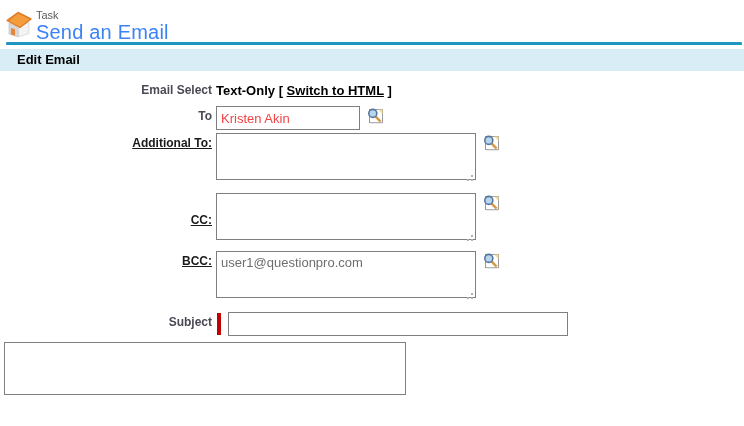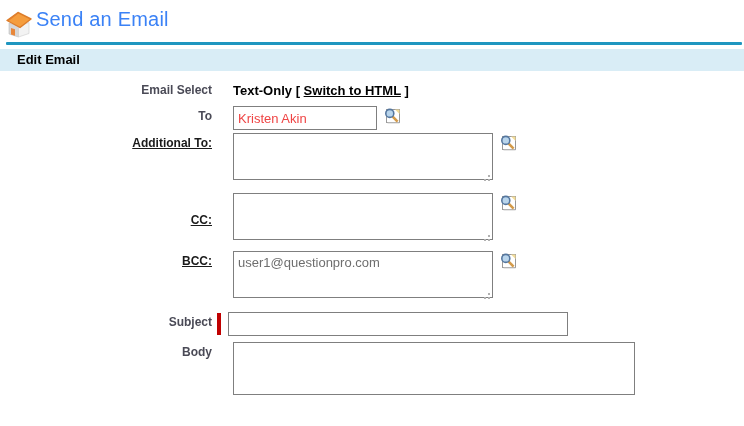--- a/index.html
+++ b/index.html
@@ -28,21 +28,21 @@
   
   .section-band { margin-top:4px; height:22px; background:#d9edf6;
                   font-size:13px; font-weight:bold; color:#000; line-height:22px; padding-left:17px; }
 
   
   .form { padding-top:9px; }
   .form-row { display:flex; align-items:flex-start; }
   .form-label { width:212px; text-align:right; font-size:12px; font-weight:bold;
                 color:#4a4a56; padding-top:4px; line-height:13px; }
   .form-label.linklike { color:#1a1a1a; text-decoration:underline; cursor:pointer; }
-  .form-field { margin-left:21px; display:flex; align-items:flex-start; gap:6px; position:relative; }
+  .form-field { margin-left:4px; display:flex; align-items:flex-start; gap:6px; position:relative; }
 
   .fmt-value { font-size:13px; font-weight:bold; color:#000; padding-top:3px; }
   .fmt-value .switch-link { text-decoration:underline; cursor:pointer; color:#000; }
 
   input.text, textarea.text {
       font-family:"Liberation Sans", sans-serif; font-size:13px; color:#ef4444;
       border:1px solid #7f7f7f; background:#fff; padding:2px 4px; outline:none; }
   textarea.text { resize:none; overflow:hidden; color:#6e6e6e; line-height:16px; padding-top:3px; }
 
   .to-input   { width:144px; height:24px; }
@@ -74,20 +74,21 @@
     <span class="icon-wrap">
       <svg width="28" height="28" viewBox="0 0 28 28">
         <polygon points="4,13 4,24 13.5,27 13.5,16" fill="#d7d7d7" stroke="#bdbdbd" stroke-width="0.6"></polygon>
         <polygon points="13.5,16 13.5,27 24,23.5 24,12.5" fill="#f3f3f3" stroke="#cccccc" stroke-width="0.6"></polygon>
         <polygon points="6,18 6,24.5 10,25.8 10,19.2" fill="#e8873a"></polygon>
         <polygon points="2,10.5 13,2.5 26,9 15,17.5" fill="#f59d3d" stroke="#dd7d2b" stroke-width="1.4" stroke-linejoin="round"></polygon>
         <polygon points="2,10.5 13,2.5 14,3.1 3.2,11.2" fill="#e07f2e"></polygon>
       </svg>
     </span>
     <div class="titles">
+      <div class="record-type">Task</div>
       <div class="page-title">Send an Email</div>
     </div>
   </div>
   <div class="teal-rule"></div>
 
 
   <div class="section-band">Edit Email</div>
 
   <div class="form">
 
@@ -196,21 +197,20 @@
 
     <div class="form-row mt-subj">
       <div class="form-label">Subject</div>
       <div class="form-field subj-field">
         <span class="req-bar"></span>
         <input class="text subj-input" type="text" value="" style="">
       </div>
     </div>
 
     <div class="form-row mt-body">
-      <div class="form-label">Body</div>
       <div class="form-field">
         <span class="ta-wrap">
           <textarea class="text ta body-ta" style=""></textarea>
           
         </span>
       </div>
     </div>
 
   </div>
 </div>

